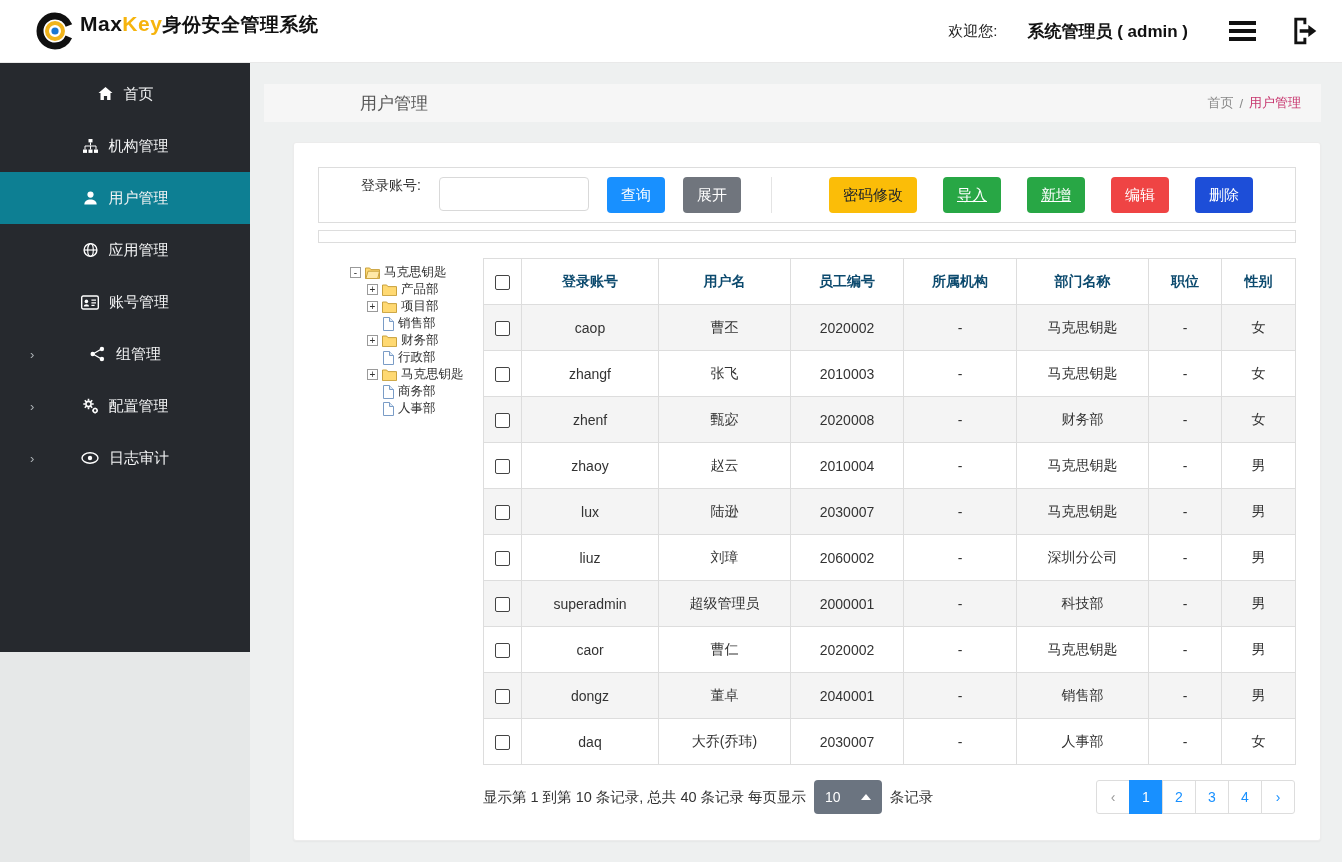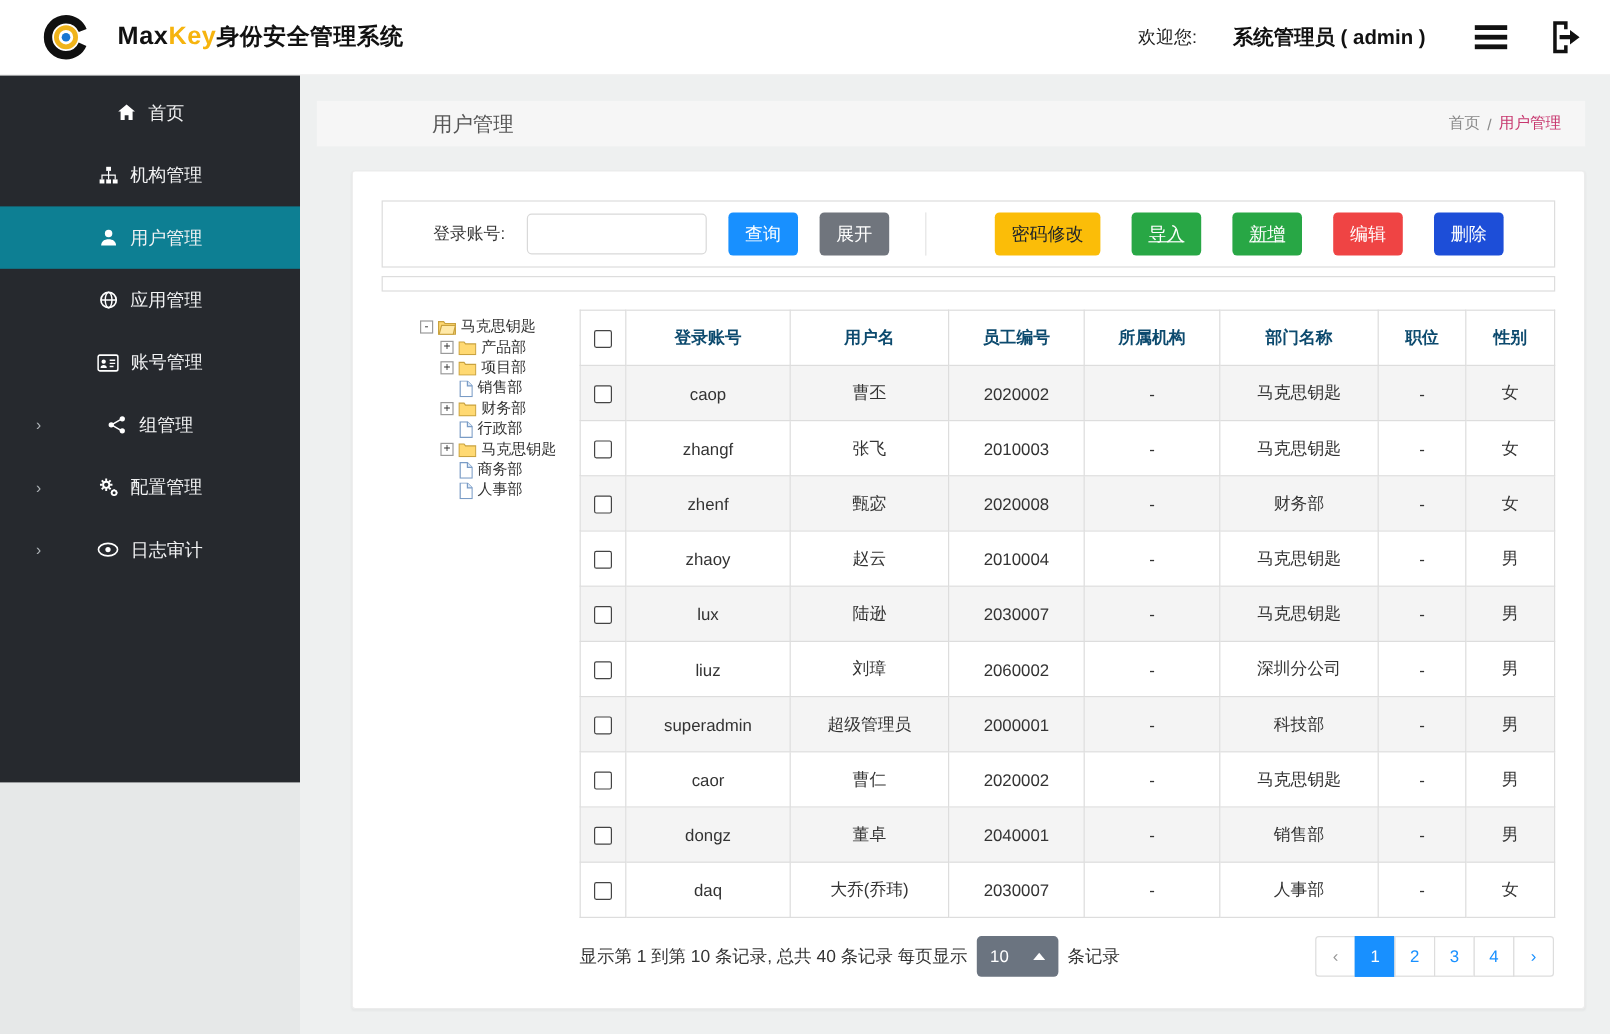--- a/index.html
+++ b/index.html
@@ -1,21 +1,21 @@
 <!DOCTYPE html>
 <html><head>
 <meta charset="utf-8">
 <style>
   * { margin:0; padding:0; box-sizing:border-box; }
   html,body { width:1342px; height:862px; overflow:hidden; }
   body { font-family:"Liberation Sans","DejaVu Sans",sans-serif; background:#eef0f0; color:#333; }
 
   
   .top-header { height:63px; background:#fff; display:flex; align-items:center; padding:0 20px 0 36px; border-bottom:1px solid #e9e9e9; }
-  .brand { display:flex; align-items:center; gap:24px; }
+  .brand { display:flex; gap:6px; }
   .brand-text { font-size:21px; font-weight:bold; color:#111; letter-spacing:.5px; }
   .brand-text .key { color:#f6b40e; }
   .brand-text .suffix { font-size:19px; }
   .header-right { margin-left:auto; display:flex; align-items:center; gap:30px; }
   .welcome-label { font-size:15px; color:#222; }
   .welcome-user { font-size:17px; font-weight:bold; color:#111; margin-right:10px; }
   .hdr-icon { display:inline-flex; align-items:center; cursor:pointer; }
 
   
   .layout { display:flex; height:799px; }
@@ -30,21 +30,21 @@
   .page-bar { height:38px; background:#f6f6f6; display:flex; align-items:center; padding:0 20px 0 96px; }
   .page-title { font-size:17px; font-weight:normal; color:#555; }
   .breadcrumb { margin-left:auto; font-size:13px; color:#888; display:flex; gap:6px; align-items:center; }
   .breadcrumb .crumb-home { color:#888; cursor:pointer; }
   .breadcrumb .crumb-current { color:#c7366e; }
 
   
   .card { background:#fff; margin:20px 0 0 29px; border:1px solid #ececec; border-radius:3px; padding:24px 24px 34px 24px; box-shadow:0 1px 2px rgba(0,0,0,.04); height:699px; }
 
   .search-panel { border:1px solid #ddd; display:flex; align-items:center; padding:9px 42px; height:56px; }
-  .search-left { display:flex; align-items:center; gap:18px; }
+  .search-left { display:flex; gap:18px; }
   .search-label { font-size:14px; color:#333; }
   .search-input { width:150px; height:34px; border:1px solid #d9d9d9; border-radius:4px; outline:none; padding:0 8px; font-size:14px; }
   .btn { height:36px; border:none; border-radius:4px; font-size:15px; color:#fff; padding:0 14px; cursor:pointer; font-family:inherit; }
   .btn-query { background:#1890ff; }
   .btn-expand { background:#70757d; }
   .btn-password { background:#fbbd08; color:#212529; }
   .btn-import, .btn-add { background:#28a745;text-decoration:underline; }
   .btn-edit { background:#ef4444; }
   .btn-delete { background:#1d4ed8; }
   .v-divider { width:1px; align-self:stretch; background:#e4e4e4; margin-left:30px; }

